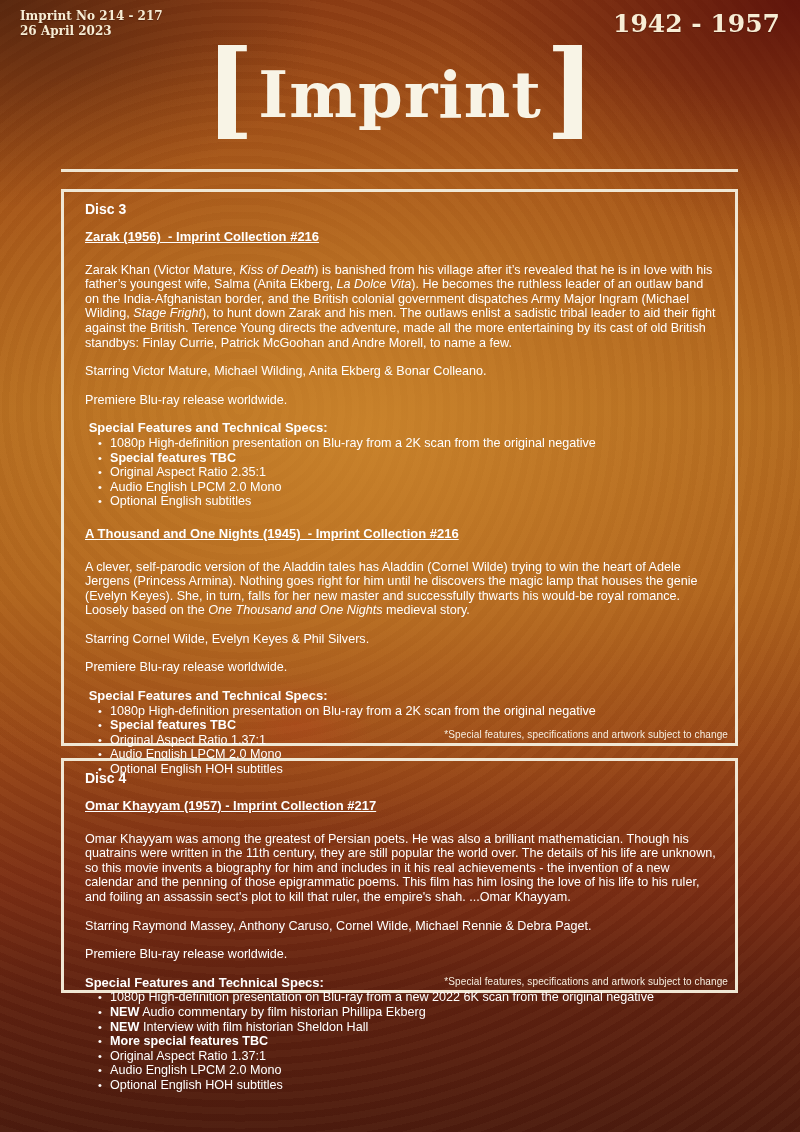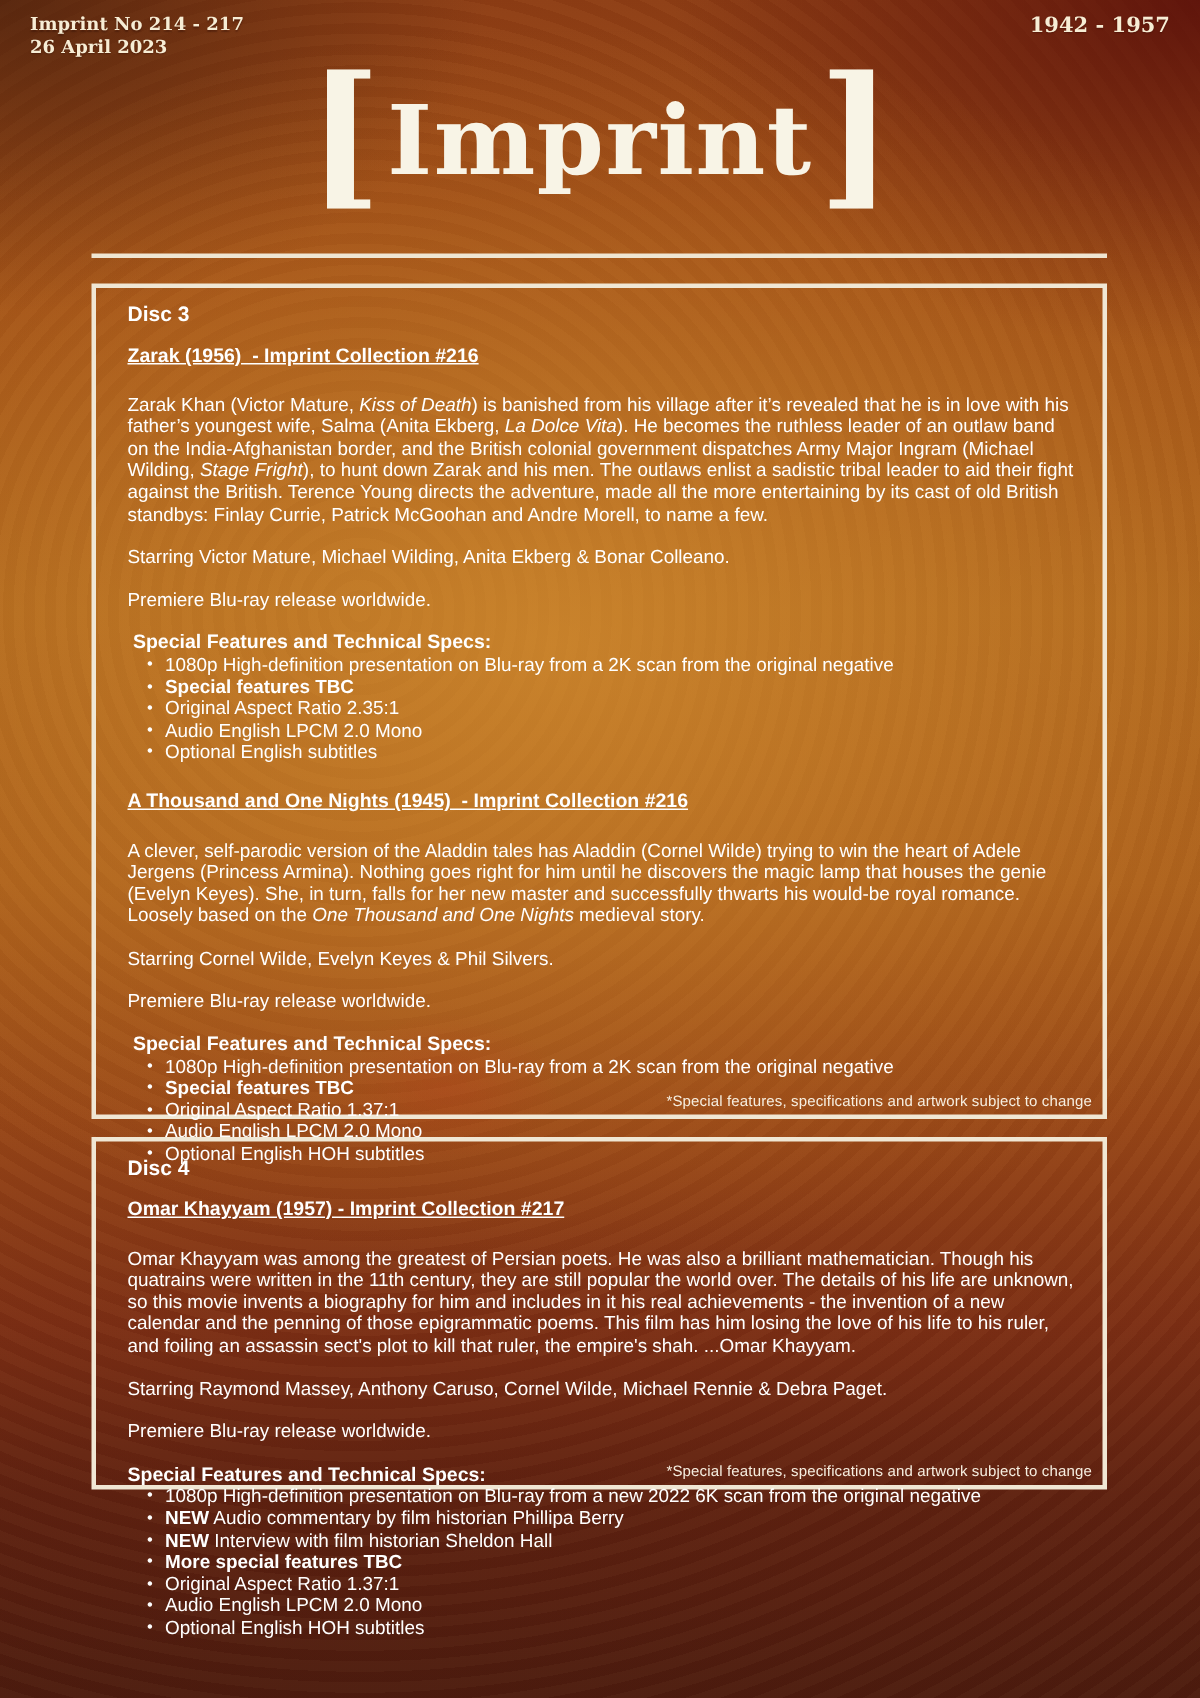--- a/index.html
+++ b/index.html
@@ -17,21 +17,21 @@
   
   .issue{
     position:absolute;top:9px;left:20px;
     font-family:"DejaVu Serif",serif;font-weight:bold;
     font-size:12px;line-height:1.25;color:#f7edd5;
     text-shadow:0 1px 1px rgba(40,10,0,0.35);
   }
   .years{
     position:absolute;top:9px;right:20px;
     font-family:"DejaVu Serif",serif;font-weight:bold;
-    font-size:14px;color:#f7edd5;text-shadow:0 1px 1px rgba(40,10,0,0.35);
+    font-size:25px;color:#f7edd5;text-shadow:0 1px 1px rgba(40,10,0,0.35);
   }
   .logo{
     position:absolute;top:26px;left:0;right:0;height:130px;
     display:flex;align-items:center;justify-content:center;
     font-family:"DejaVu Serif",serif;font-weight:bold;color:#f8f4e6;
   }
   .logo .bracket{font-size:104px;line-height:1;position:relative;top:-2px;}
   .logo .word{font-size:64px;line-height:1;letter-spacing:1px;margin:0 4px;position:relative;top:4px;}
   .rule{position:absolute;top:169px;left:61px;width:677px;height:3px;background:#efe6d2;}
   
@@ -114,21 +114,21 @@
   <section class="disc-box d4">
     <div class="disc-label">Disc 4</div>
 
     <h3 class="film-title">Omar Khayyam (1957) - Imprint Collection #217</h3>
     <p class="body syn"><span>Omar Khayyam was among the greatest of Persian poets. He was also a brilliant mathematician. Though his quatrains were written in the 11th century, they are still popular the world over. The details of his life are unknown, so this movie invents a biography for him and includes in it his real achievements - the invention of a new calendar and the penning of those epigrammatic poems. This film has him losing the love of his life to his ruler, and foiling an assassin sect's plot to kill that ruler, the empire's shah. ...Omar Khayyam.</span></p>
     <p class="body">Starring Raymond Massey, Anthony Caruso, Cornel Wilde, Michael Rennie &amp; Debra Paget.</p>
     <p class="body">Premiere Blu-ray release worldwide.</p>
     <h4 class="specs-heading">Special Features and Technical Specs:</h4>
     <ul class="specs last">
       <li><span>1080p High-definition presentation on Blu-ray from a new 2022 6K scan from the original negative</span></li>
-      <li><b>NEW</b><span> Audio commentary by film historian Phillipa Berry</span></li>
+      <li><b>NEW</b><span> Audio commentary by film historian Phillipa Ekberg</span></li>
       <li><b>NEW</b><span> Interview with film historian Sheldon Hall</span></li>
       <li><b>More special features TBC</b></li>
       <li><span>Original Aspect Ratio 1.37:1</span></li>
       <li><span>Audio English LPCM 2.0 Mono</span></li>
       <li><span>Optional English HOH subtitles</span></li>
     </ul>
 
     <div class="footnote">*Special features, specifications and artwork subject to change</div>
   </section>
 

